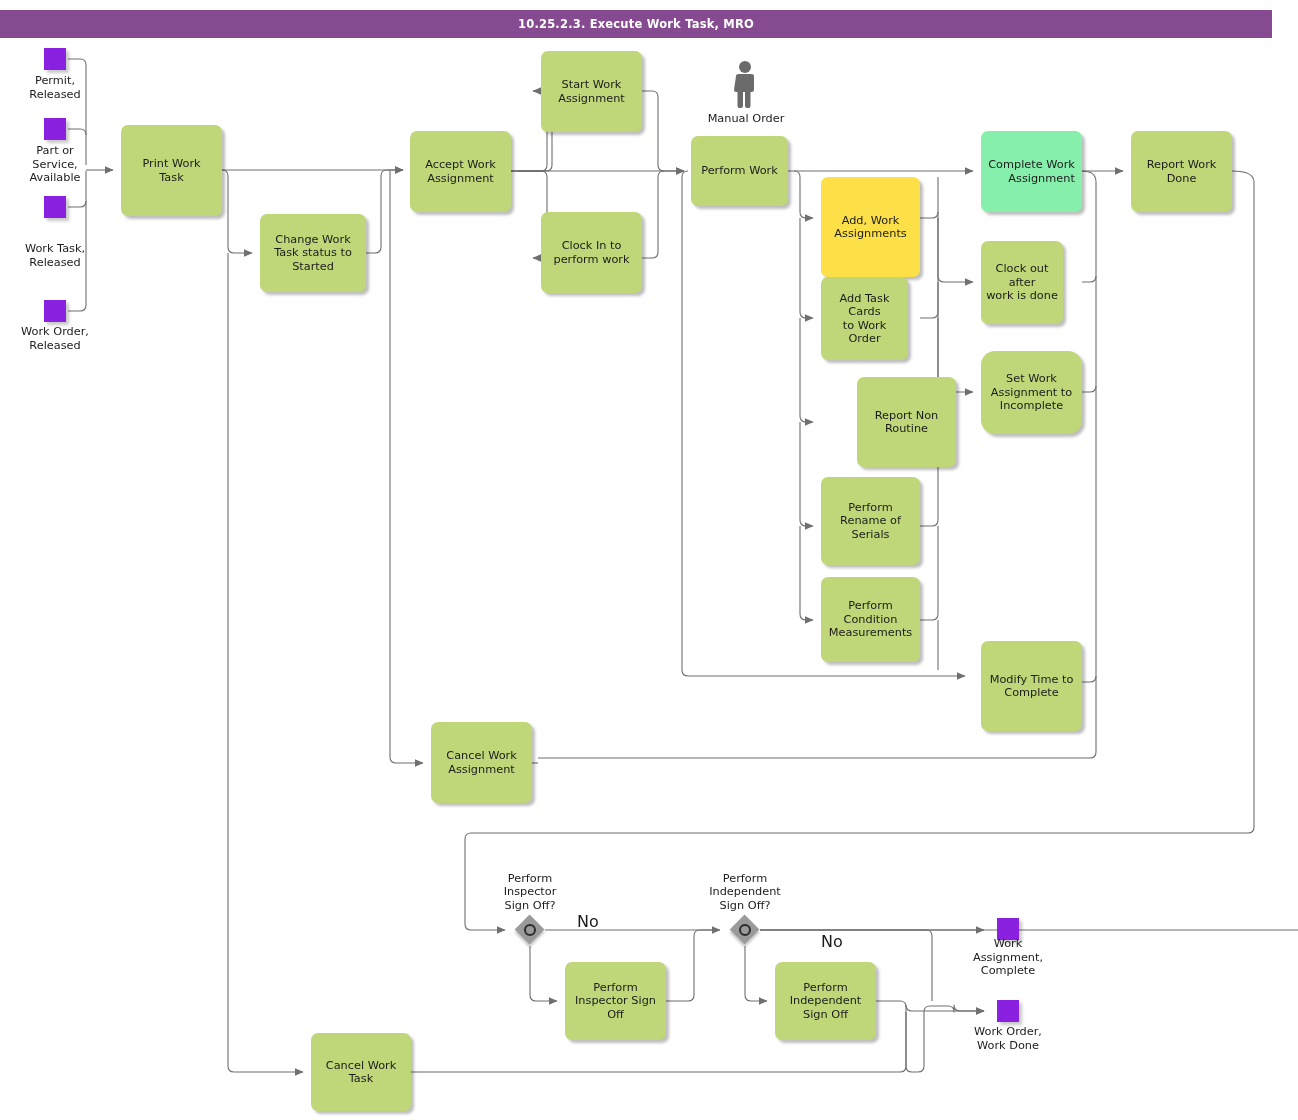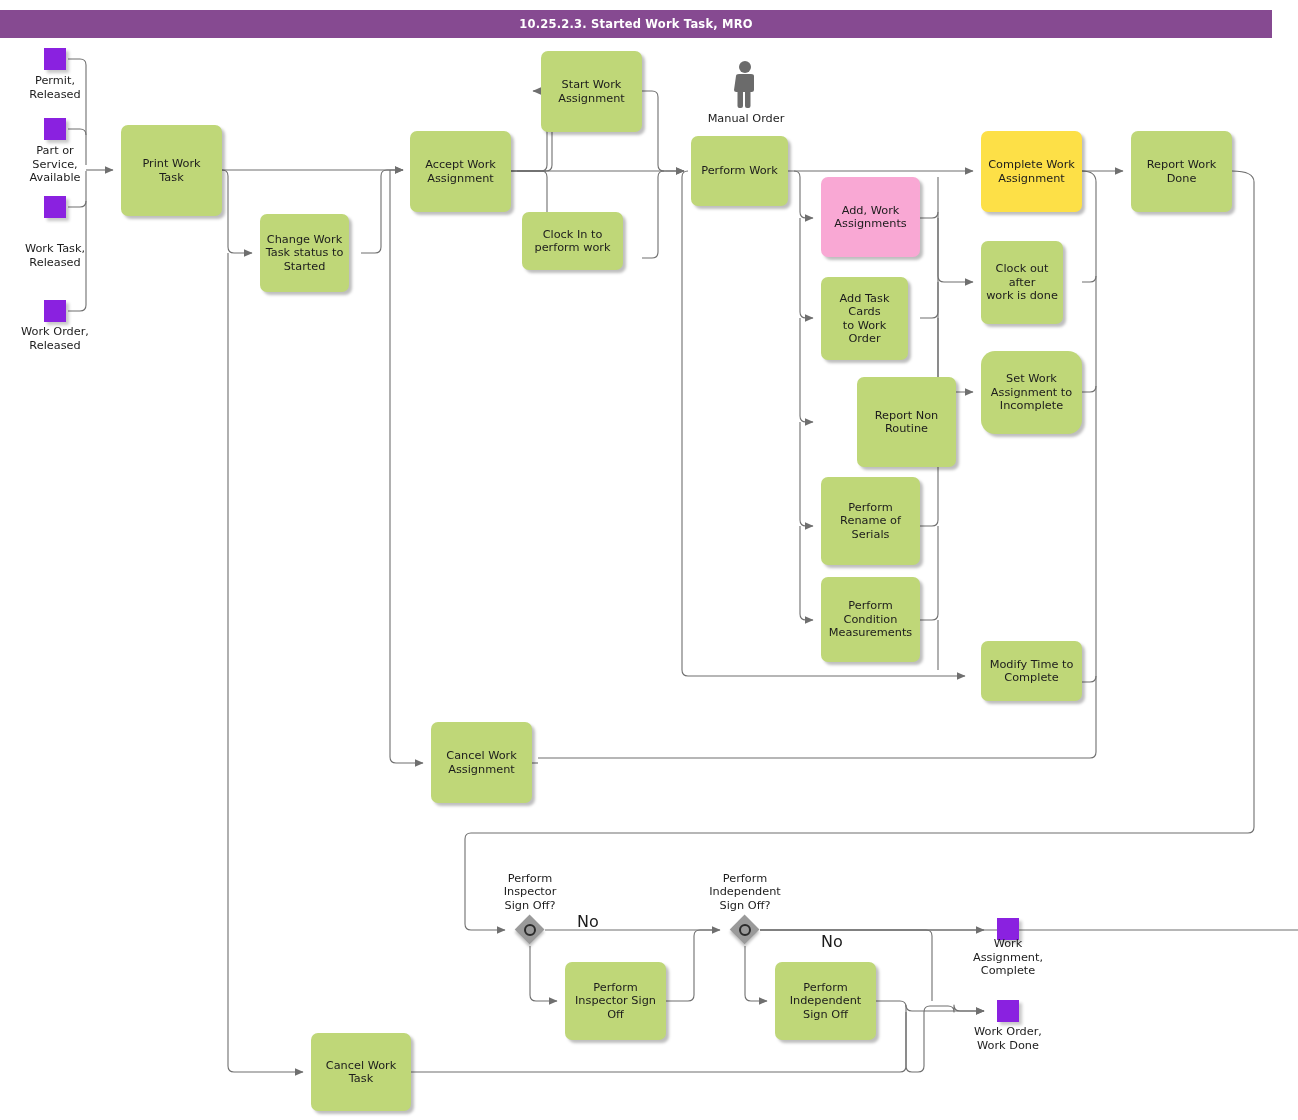--- a/index.html
+++ b/index.html
@@ -47,21 +47,21 @@
   
   .manual{position:absolute;}
   .manual .label{position:absolute;left:-34px;top:52px;width:96px;text-align:center;
                  font-size:11.3px;color:#1c1c1c;}
 </style>
 </head>
 <body>
 
 <div id="canvas">
 
-  <div class="titlebar" style="background: rgb(134, 74, 145);">10.25.2.3. Started Work Task, MRO</div>
+  <div class="titlebar" style="background: rgb(134, 74, 145);">10.25.2.3. Execute Work Task, MRO</div>
 
   <svg id="wires" viewBox="0 0 1298 1120" xmlns="http://www.w3.org/2000/svg">
     <defs>
       <marker id="ah" markerWidth="9" markerHeight="8" refX="8.4" refY="4" orient="auto" markerUnits="userSpaceOnUse">
         <path d="M0,0 L9,4 L0,8 z" fill="#6f6f6f"></path>
       </marker>
     </defs>
     <g fill="none" stroke="#6f6f6f" stroke-width="1.1" stroke-linejoin="round">
 
       <path d="M68,59 H80 Q86,59 86,65 V165"></path>
@@ -168,77 +168,77 @@
   <div class="event" style="left: 997px; top: 918px; background: rgb(138, 33, 224);"></div>
   <div class="event-label" style="left:949px;top:937px;width:118px;">Work<br>Assignment,<br>Complete</div>
 
   <div class="event" style="left: 997px; top: 1000px; background: rgb(138, 33, 224);"></div>
   <div class="event-label" style="left:949px;top:1025px;width:118px;">Work Order,<br>Work Done</div>
 
   <div class="task" style="left: 121px; top: 125px; width: 101px; height: 91px; background: rgb(191, 215, 120);">
       <span>Print Work<br>Task</span>
     </div>
 
-  <div class="task" style="left: 260px; top: 214px; width: 89px; height: 78px; background: rgb(191, 215, 120);">
+  <div class="task" style="left: 260px; top: 214px; width: 106px; height: 78px; background: rgb(191, 215, 120);">
       <span>Change Work<br>Task status to<br>Started</span>
     </div>
 
   <div class="task" style="left: 410px; top: 131px; width: 101px; height: 81px; background: rgb(191, 215, 120);">
       <span>Accept Work<br>Assignment</span>
     </div>
 
   <div class="task" style="left: 541px; top: 51px; width: 101px; height: 81px; background: rgb(191, 215, 120);">
       <span>Start Work<br>Assignment</span>
     </div>
 
-  <div class="task" style="left: 522px; top: 212px; width: 101px; height: 58px; background: rgb(191, 215, 120);">
+  <div class="task" style="left: 541px; top: 212px; width: 101px; height: 81px; background: rgb(191, 215, 120);">
       <span>Clock In to<br>perform work</span>
     </div>
 
   <div class="task" style="left: 691px; top: 136px; width: 97px; height: 70px; background: rgb(191, 215, 120);">
       <span>Perform Work</span>
     </div>
 
-  <div class="task" style="left: 821px; top: 177px; width: 99px; height: 80px; background: #f9a8d4;">
+  <div class="task" style="left: 821px; top: 177px; width: 99px; height: 100px; background: #fde047;">
       <span>Add, Work<br>Assignments</span>
     </div>
 
   <div class="task" style="left: 821px; top: 277px; width: 87px; height: 83px; background: rgb(191, 215, 120);">
       <span>Add Task Cards<br>to Work Order</span>
     </div>
 
   <div class="task" style="left: 821px; top: 377px; width: 99px; height: 90px; background: rgb(191, 215, 120); margin-left: 36px;">
       <span>Report Non<br>Routine</span>
     </div>
 
   <div class="task" style="left: 821px; top: 477px; width: 99px; height: 88px; background: rgb(191, 215, 120);">
       <span>Perform<br>Rename of<br>Serials</span>
     </div>
 
   <div class="task" style="left: 821px; top: 577px; width: 99px; height: 85px; background: rgb(191, 215, 120);">
       <span>Perform<br>Condition<br>Measurements</span>
     </div>
 
-  <div class="task" style="left: 981px; top: 131px; width: 101px; height: 81px; background: #fde047;">
+  <div class="task" style="left: 981px; top: 131px; width: 101px; height: 81px; background: #86efac; text-align: right;">
       <span>Complete Work<br>Assignment</span>
     </div>
 
   <div class="task" style="left: 981px; top: 241px; width: 82px; height: 83px; background: rgb(191, 215, 120);">
       <span>Clock out after<br>work is done</span>
     </div>
 
   <div class="task" style="left: 981px; top: 351px; width: 101px; height: 83px; background: rgb(191, 215, 120); border-radius: 14px;">
       <span>Set Work<br>Assignment to<br>Incomplete</span>
     </div>
 
   <div class="task" style="left: 1131px; top: 131px; width: 101px; height: 81px; background: rgb(191, 215, 120);">
       <span>Report Work<br>Done</span>
     </div>
 
-  <div class="task" style="left: 981px; top: 641px; width: 101px; height: 60px; background: rgb(191, 215, 120);">
+  <div class="task" style="left: 981px; top: 641px; width: 101px; height: 90px; background: rgb(191, 215, 120);">
       <span>Modify Time to<br>Complete</span>
     </div>
 
   <div class="task" style="left: 431px; top: 722px; width: 101px; height: 81px; background: rgb(191, 215, 120);">
       <span>Cancel Work<br>Assignment</span>
     </div>
 
   <div class="task" style="left: 565px; top: 962px; width: 101px; height: 78px; background: rgb(191, 215, 120);">
       <span>Perform<br>Inspector Sign<br>Off</span>
     </div>

